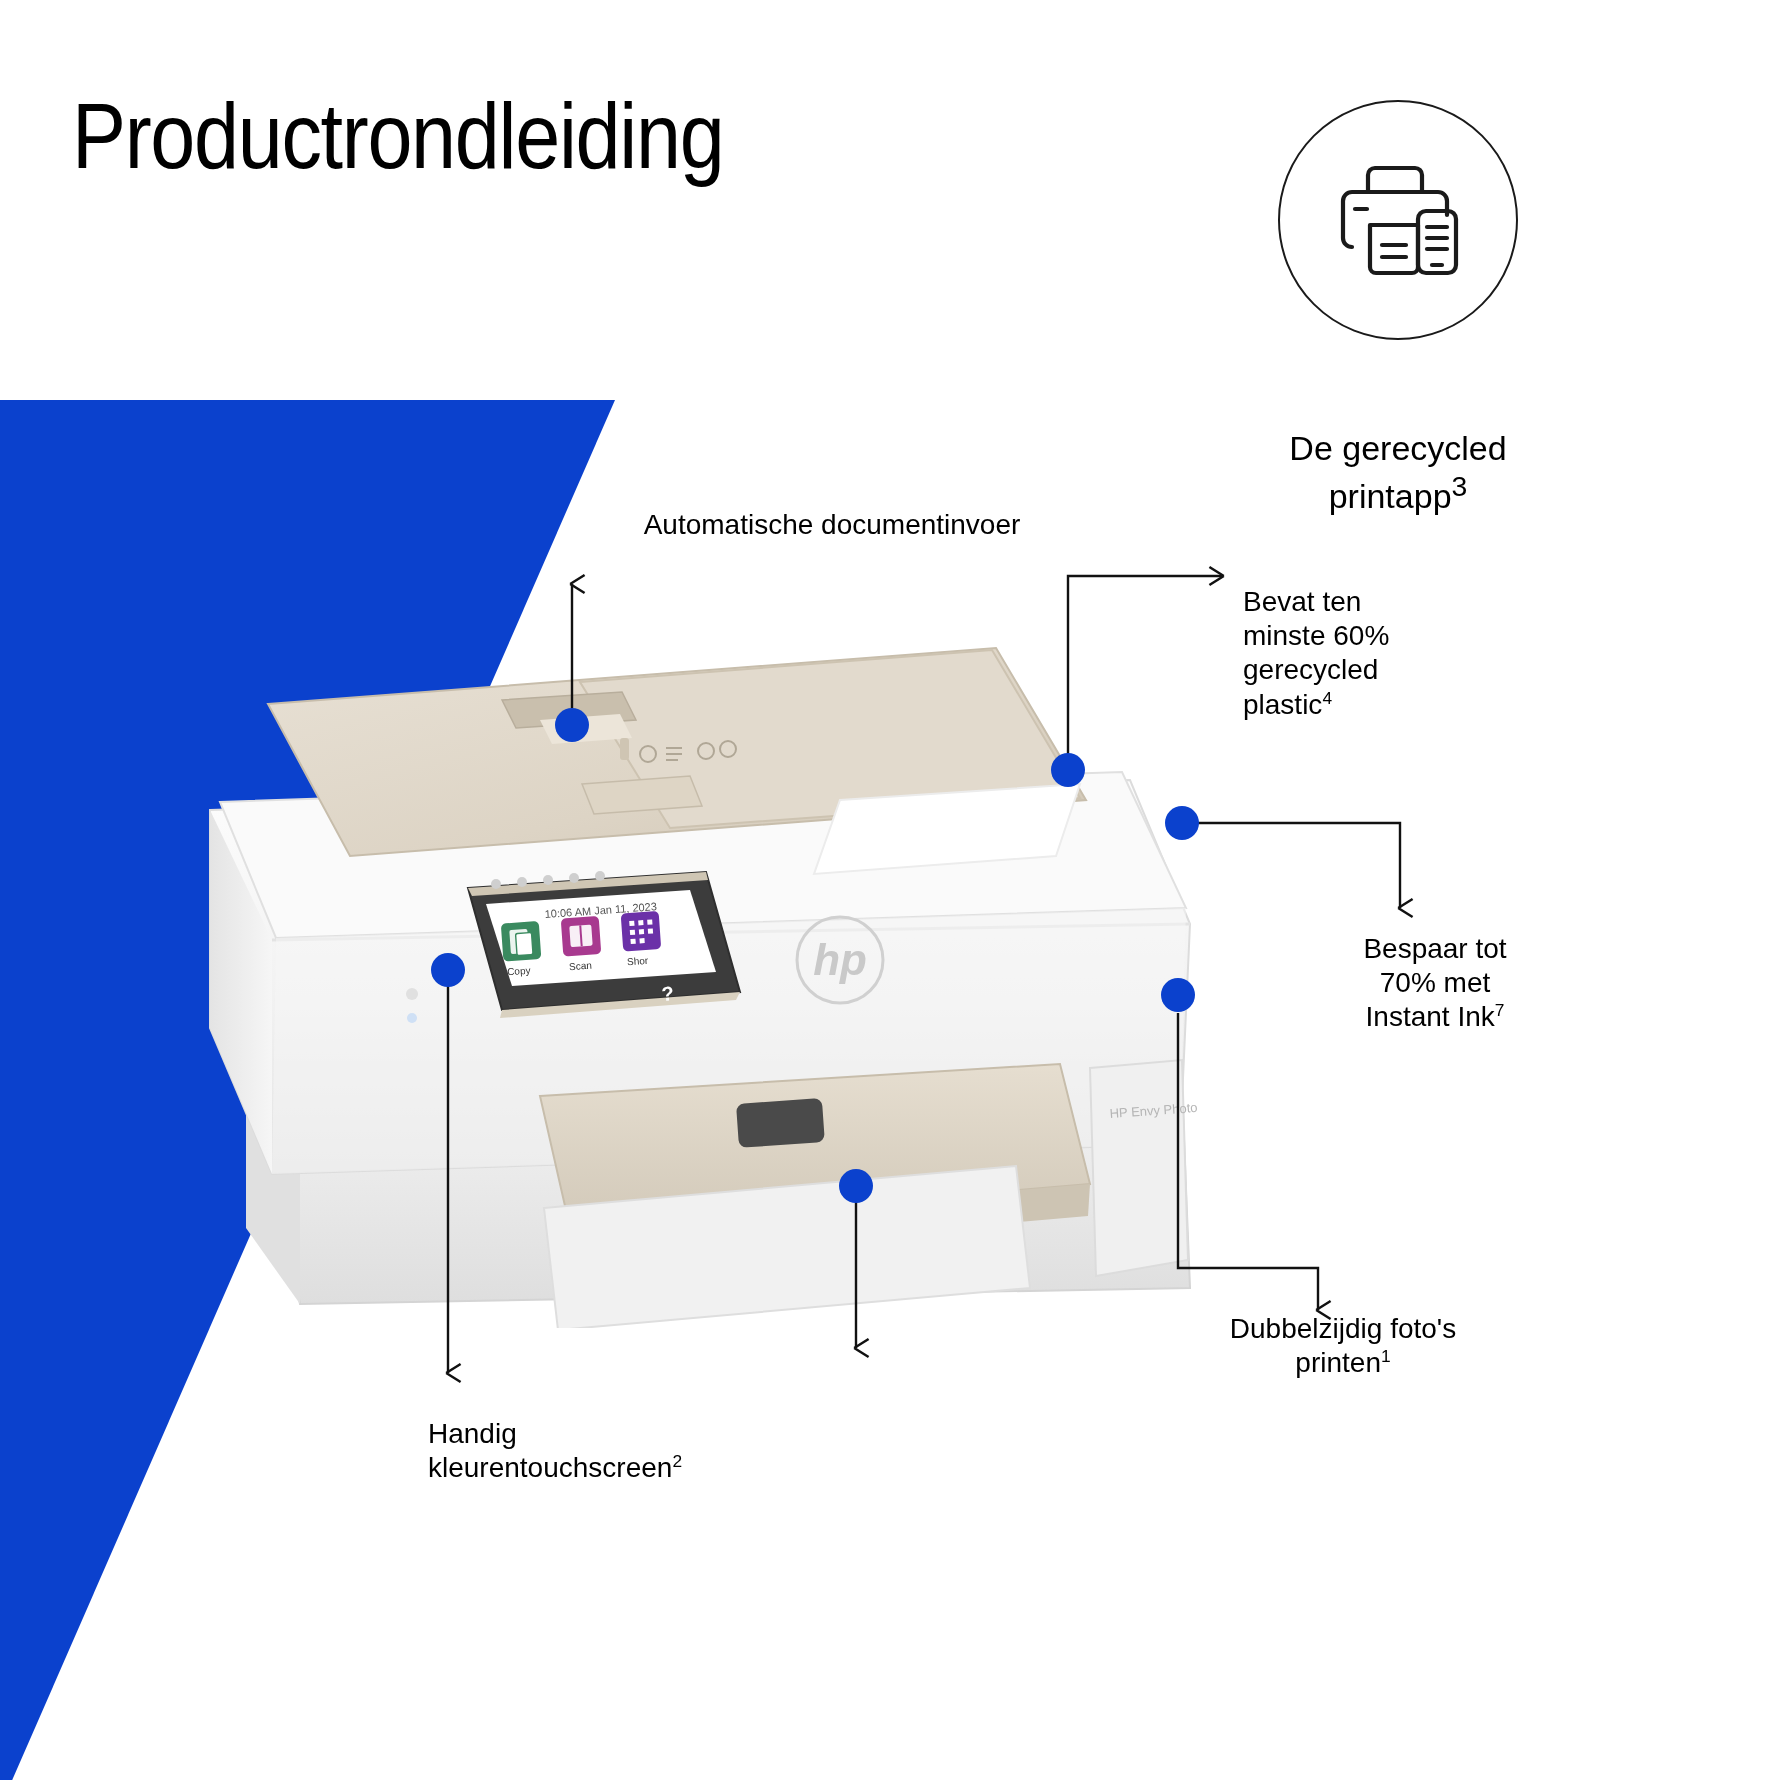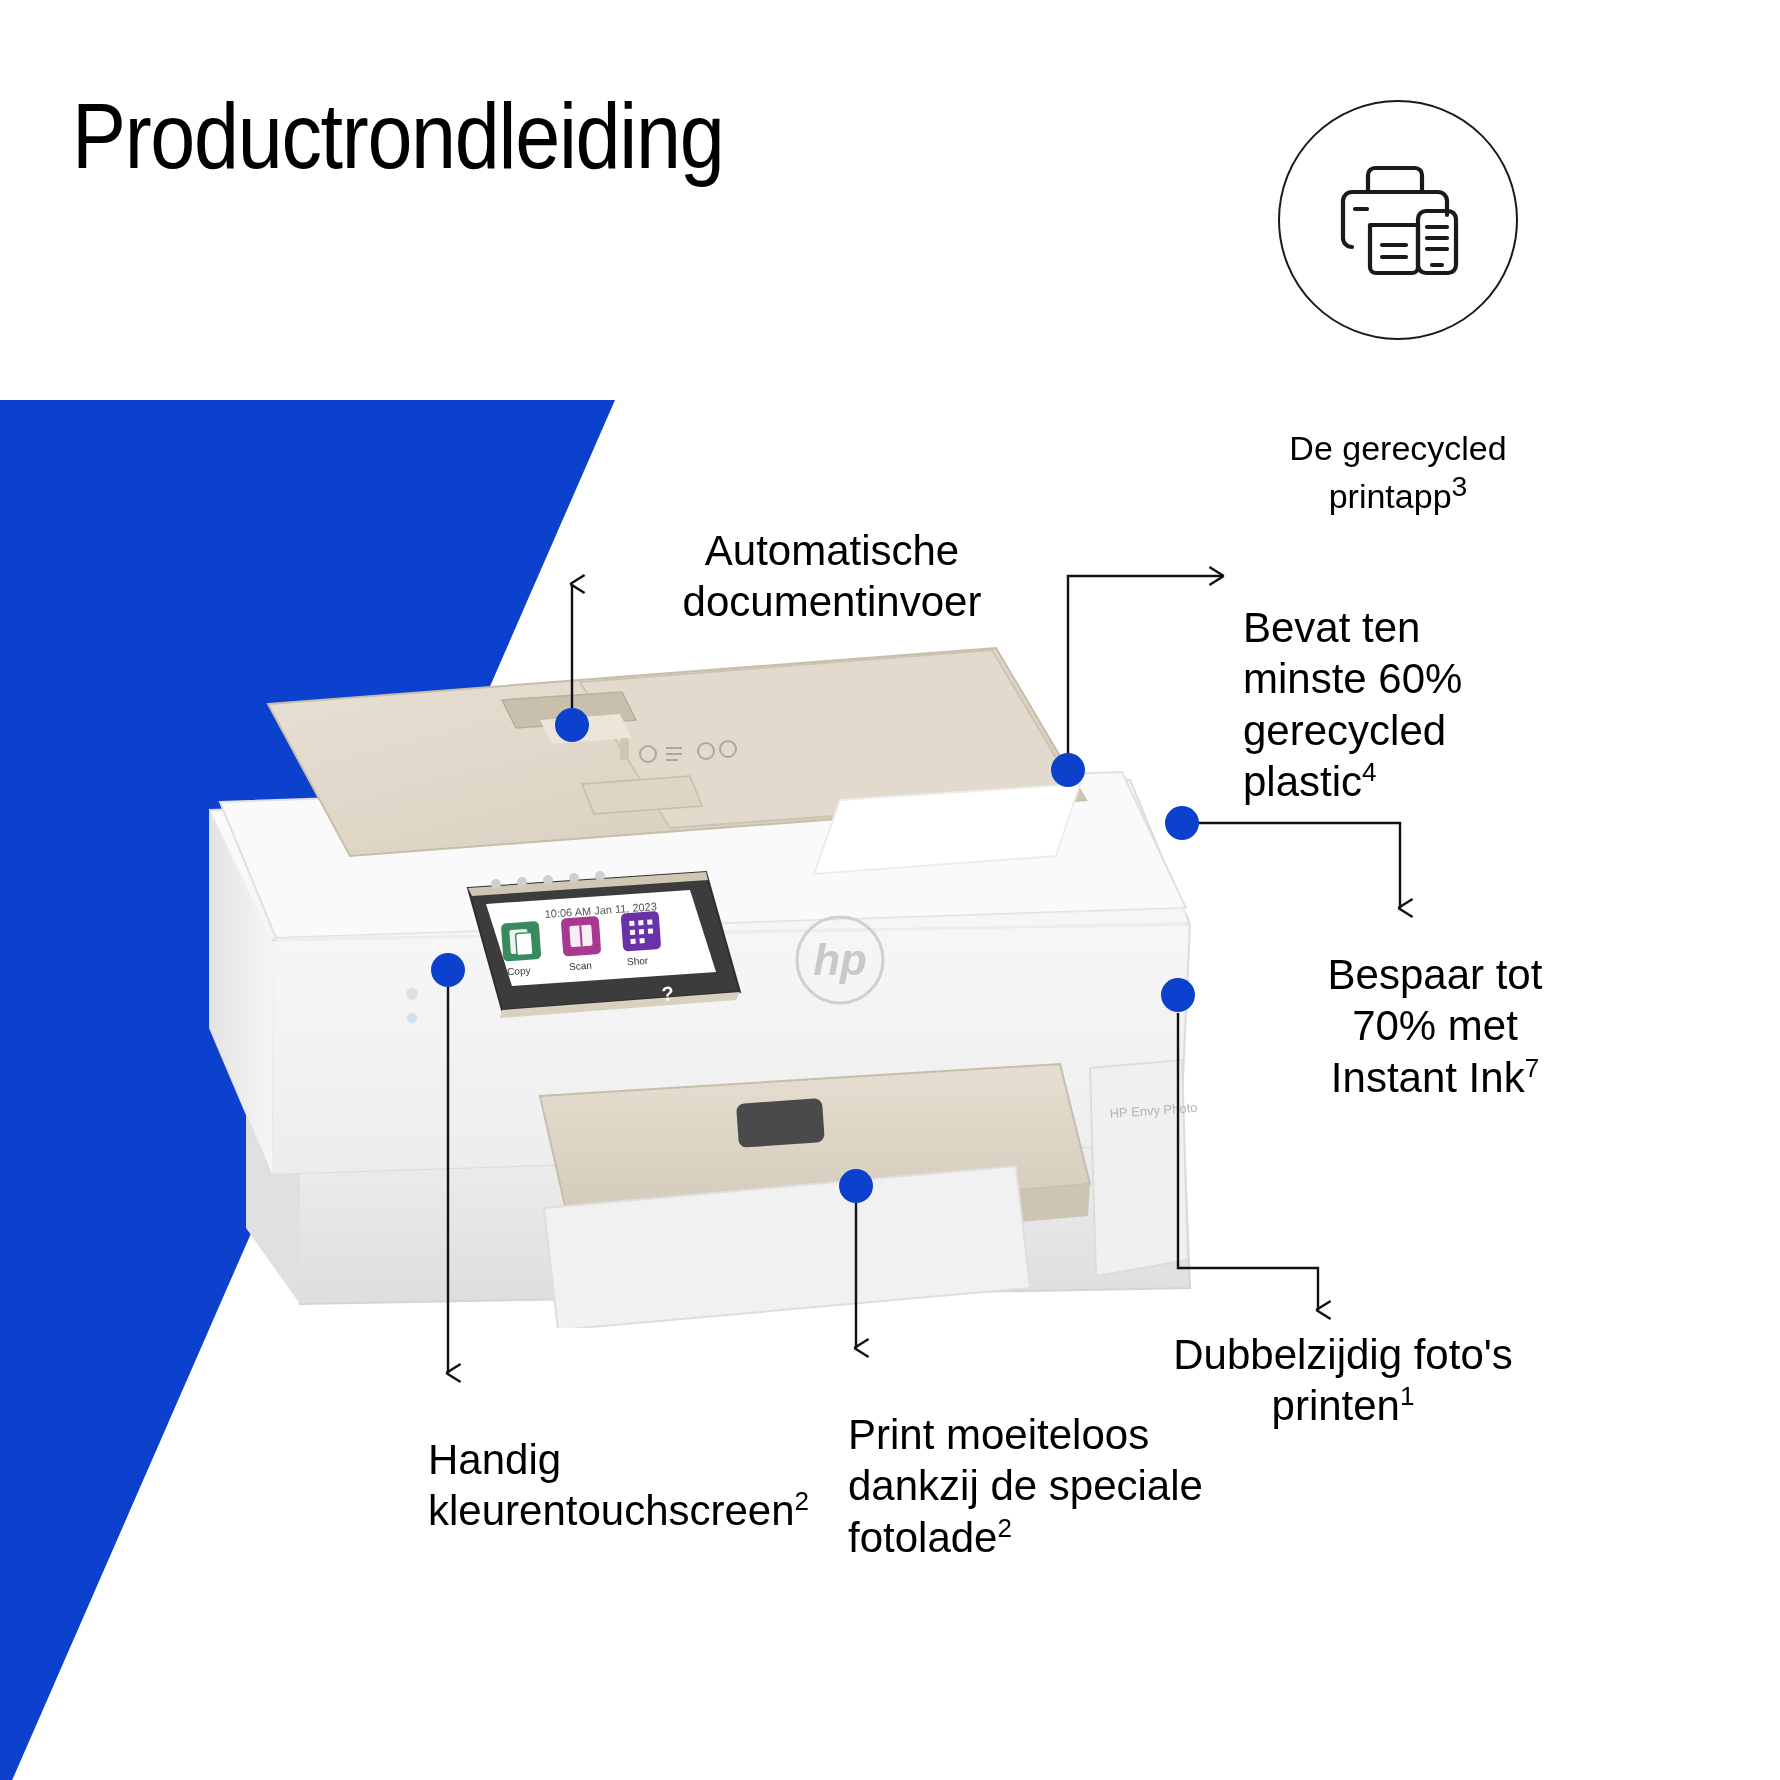--- a/index.html
+++ b/index.html
@@ -38,21 +38,21 @@
     border:2px solid #1a1a1a; margin:0 auto;
     display:flex; align-items:center; justify-content:center;
     background:#ffffff;
   }
   .badge-caption {
     margin-top:44px; font-size:34px; line-height:1.25;
     text-align:center; white-space:pre-line;
   }
 
   
-  .callout { position:absolute; font-size:42px; line-height:1.22; white-space:pre-line; }
+  .callout { position:absolute; font-size:28px; line-height:1.22; white-space:pre-line; }
   .callout.c-center { text-align:center; }
   .callout.c-left   { text-align:left; }
   .callout sup { font-size:0.62em; vertical-align:super; line-height:0; }
 
   #callout-adf        { left:552px;  top:446px;  width:560px; text-align:center; }
   #callout-recycled   { left:1243px; top:523px;  width:300px; text-align:left; }
   #callout-instantink { left:1285px; top:870px;  width:300px; text-align:center; }
   #callout-duplex     { left:1168px; top:1250px; width:350px; text-align:center; }
   #callout-phototray  { left:848px;  top:1330px; width:370px; text-align:left; }
   #callout-touch      { left:428px;  top:1355px; width:400px; text-align:left; }
@@ -285,24 +285,19 @@
     <span>Bespaar tot
 70% met
 Instant Ink</span><sup>7</sup>
   </div>
 
   <div class="callout c-left" id="callout-duplex">
     <span>Dubbelzijdig foto's
 printen</span><sup>1</sup>
   </div>
 
-  <div class="callout c-left" id="callout-phototray">
-    <span>Print moeiteloos
-dankzij de speciale
-fotolade</span><sup>2</sup>
-  </div>
 
   <div class="callout c-left" id="callout-touch">
     <span>Handig
 kleurentouchscreen</span><sup>2</sup>
   </div>
 
 </div>
 
 </body></html>

